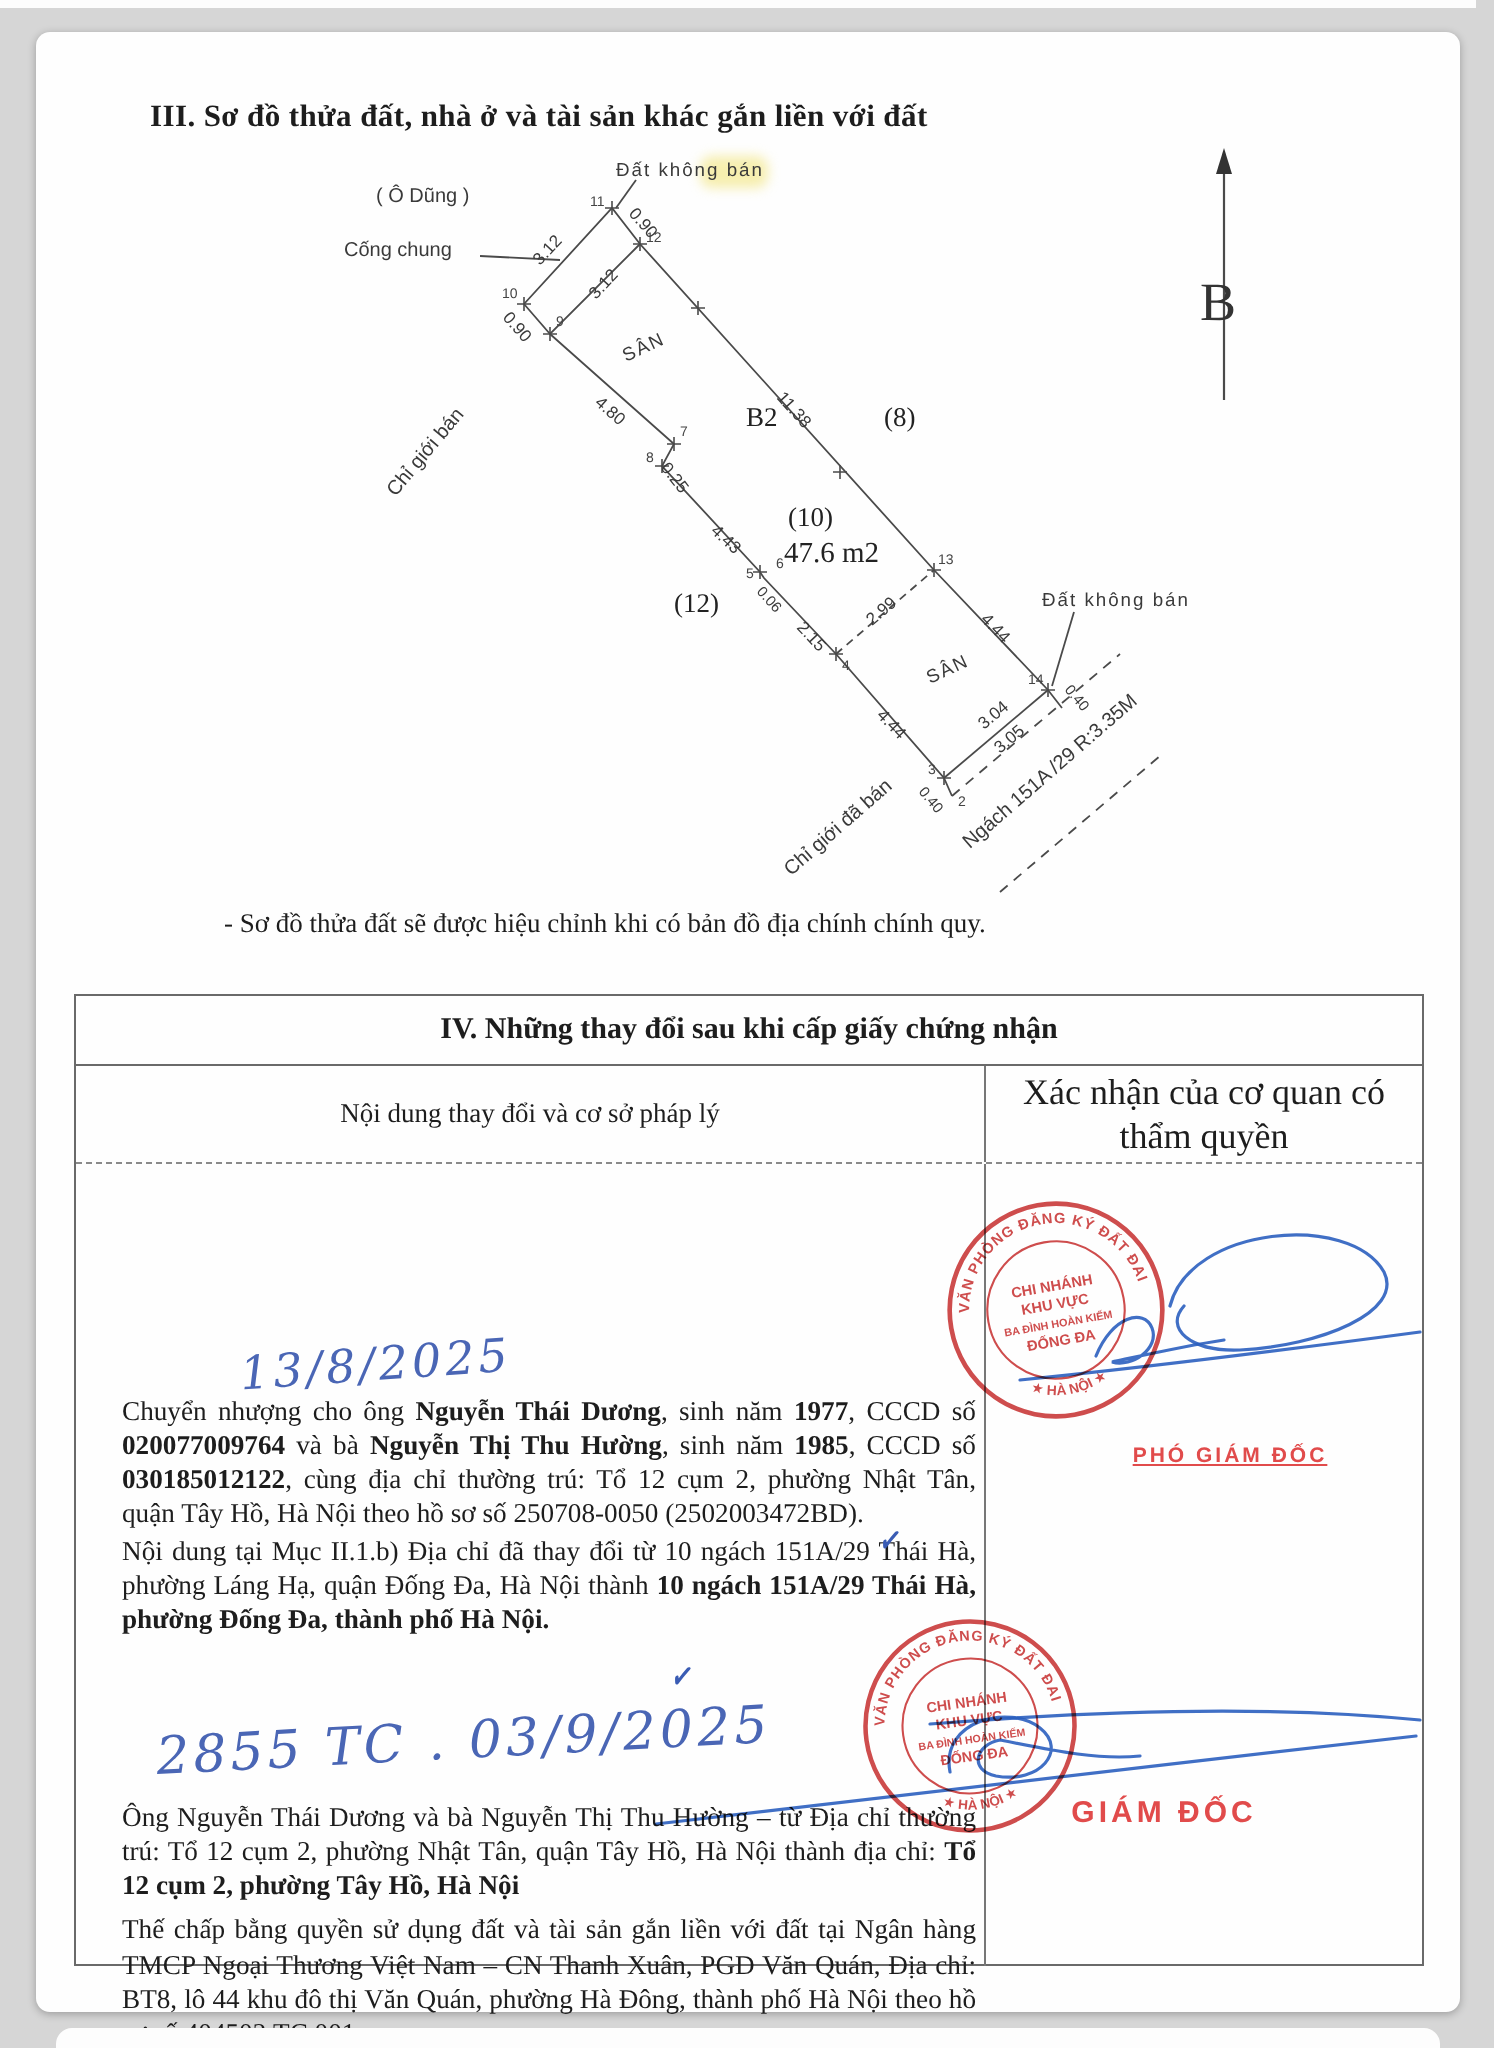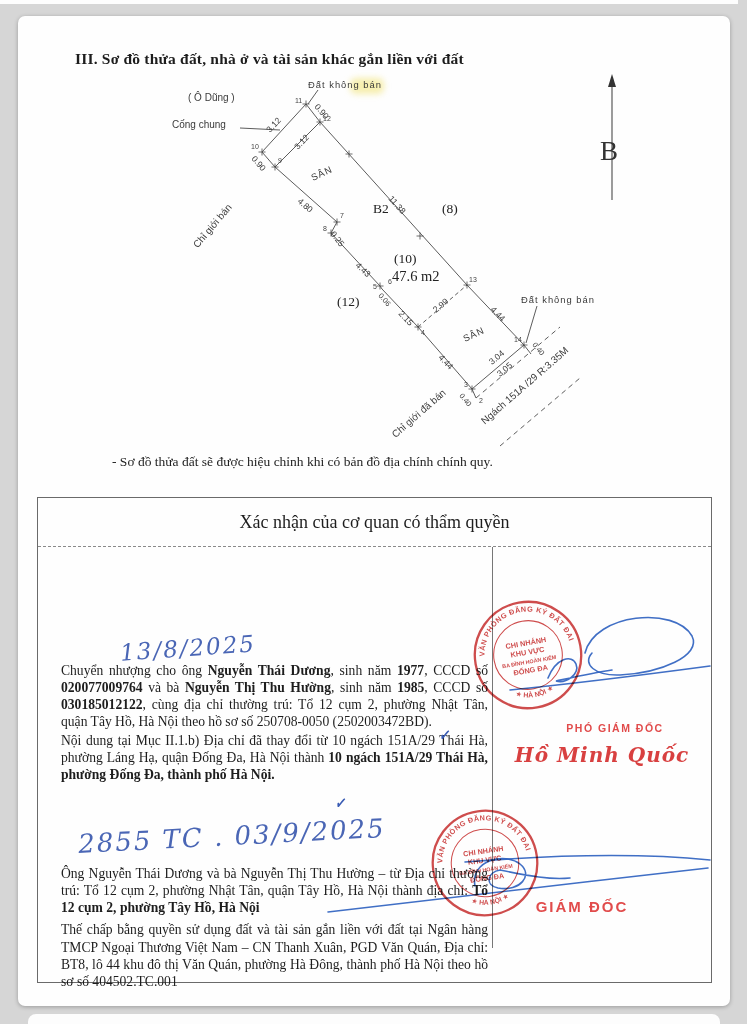--- a/index.html
+++ b/index.html
@@ -48,21 +48,21 @@
   .stamp{position:absolute;mix-blend-mode:multiply;opacity:.88;}
   .stamp text{fill:#c93434;font-family:"Liberation Sans","DejaVu Sans",sans-serif;font-weight:bold;}
   .stamp1{left:452px;top:581px;transform:rotate(-10deg);}
   .stamp2{left:410px;top:790px;transform:rotate(-8deg);}
   .sig{position:absolute;mix-blend-mode:multiply;}
   .sig path{fill:none;stroke:#2b5fc0;stroke-width:1.6;stroke-linecap:round;opacity:.9;}
   .sig1{left:482px;top:582px;}
   .sig2{left:302px;top:814px;}
   .appr-title{position:absolute;color:#e14b4b;font-weight:bold;font-family:"Liberation Sans",sans-serif;text-align:center;}
   .appr-name{position:absolute;color:#d84040;font-weight:bold;text-align:center;}
-  .t1{left:522px;top:706px;width:150px;font-size:10.5px;letter-spacing:1.5px;}
+  .t1{left:522px;top:706px;width:150px;font-size:10.5px;letter-spacing:1.5px;text-decoration:underline;}
   .n1{left:484px;top:727px;width:200px;font-size:20px;font-style:italic;font-family:"DejaVu Serif",serif;letter-spacing:1px;}
   .t2{left:489px;top:882px;width:150px;font-size:15px;letter-spacing:2px;}
   .n2{left:464px;top:900px;width:200px;font-size:17px;letter-spacing:1px;font-family:"Liberation Serif",serif;}
 </style>
 </head>
 <body>
 
 <div class="prev-page"></div>
 
 <div class="page">
@@ -161,21 +161,23 @@
     <text class="vtx" x="421" y="335">4</text>
     <text class="vtx" x="469" y="282">13</text>
     <text class="vtx" x="514" y="342">14</text>
     <text class="vtx" x="464" y="387">3</text>
     <text class="vtx" x="479" y="403">2</text>
   </svg>
 
   <div class="note">- Sơ đồ thửa đất sẽ được hiệu chỉnh khi có bản đồ địa chính chính quy.</div>
 
   <div class="tbl">
+    <div class="tbl-title">IV. Những thay đổi sau khi cấp giấy chứng nhận</div>
     <div class="tbl-head">
+      <div class="th-left">Nội dung thay đổi và cơ sở pháp lý</div>
       <div class="th-right">Xác nhận của cơ quan có thẩm quyền</div>
     </div>
     <div class="tbl-body">
       <div class="v-divider"></div>
 
       <div class="hw hw1">13/8/2025</div>
 
       <div class="cell-block" style="top:115px;">
         <p class="tight"><span>Chuyển nhượng cho ông </span><span style="font-weight: bold;">Nguyễn Thái Dương</span><span>, sinh năm </span><span style="font-weight: bold;">1977</span><span>, CCCD số </span><span style="font-weight: bold;">020077009764</span><span> và bà </span><span style="font-weight: bold;">Nguyễn Thị Thu Hường</span><span>, sinh năm </span><span style="font-weight: bold;">1985</span><span>, CCCD số </span><span style="font-weight: bold;">030185012122</span><span>, cùng địa chỉ thường trú: Tổ 12 cụm 2, phường Nhật Tân, quận Tây Hồ, Hà Nội theo hồ sơ số 250708-0050 (2502003472BD).</span></p>
         <p><span>Nội dung tại Mục II.1.b) Địa chỉ đã thay đổi từ 10 ngách 151A/29 Thái Hà, phường Láng Hạ, quận Đống Đa, Hà Nội thành </span><span style="font-weight: bold;">10 ngách 151A/29 Thái Hà, phường Đống Đa, thành phố Hà Nội.</span></p>
@@ -208,21 +210,20 @@
     <text x="60" y="78.5" font-size="7.6" text-anchor="middle">ĐỐNG ĐA</text>
   </svg>
 
   <svg class="sig sig1" width="215" height="107" viewBox="0 0 215 107">
     <path d="M85 55 C95 15, 175 8, 192 38 C202 58, 160 75, 120 77 C95 78, 82 66, 92 55"></path>
     <path d="M10 92 C70 86, 150 76, 210 68"></path>
     <path d="M48 80 C56 60, 72 56, 76 66 C80 76, 66 86, 56 83 C70 80, 92 75, 112 72"></path>
   </svg>
 
   <div class="appr-title t1">PHÓ GIÁM ĐỐC</div>
-  <div class="appr-name n1">Hồ Minh Quốc</div>
 
   <svg class="stamp stamp2" width="114" height="114" viewBox="0 0 120 120">
     <defs>
       <path id="arcTop2" d="M15,60 A45,45 0 0 1 105,60"></path>
       <path id="arcBot2" d="M16,60 A44,44 0 0 0 104,60"></path>
     </defs>
     <circle cx="60" cy="60" r="55" fill="none" stroke="#c93434" stroke-width="2.4"></circle>
     <circle cx="60" cy="60" r="35.5" fill="none" stroke="#c93434" stroke-width="1.1"></circle>
     <text font-size="7.6" letter-spacing="0.5"><textPath href="#arcTop2" startOffset="50%" text-anchor="middle">VĂN PHÒNG ĐĂNG KÝ ĐẤT ĐAI</textPath></text>
     <text font-size="7.2"><textPath href="#arcBot2" startOffset="50%" text-anchor="middle">★  HÀ NỘI  ★</textPath></text>

